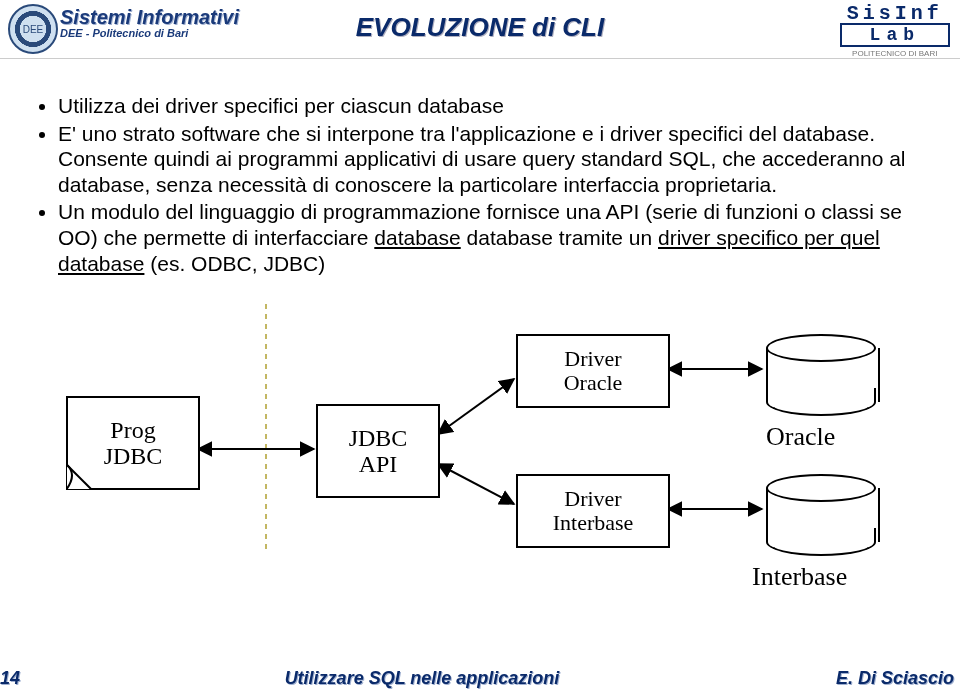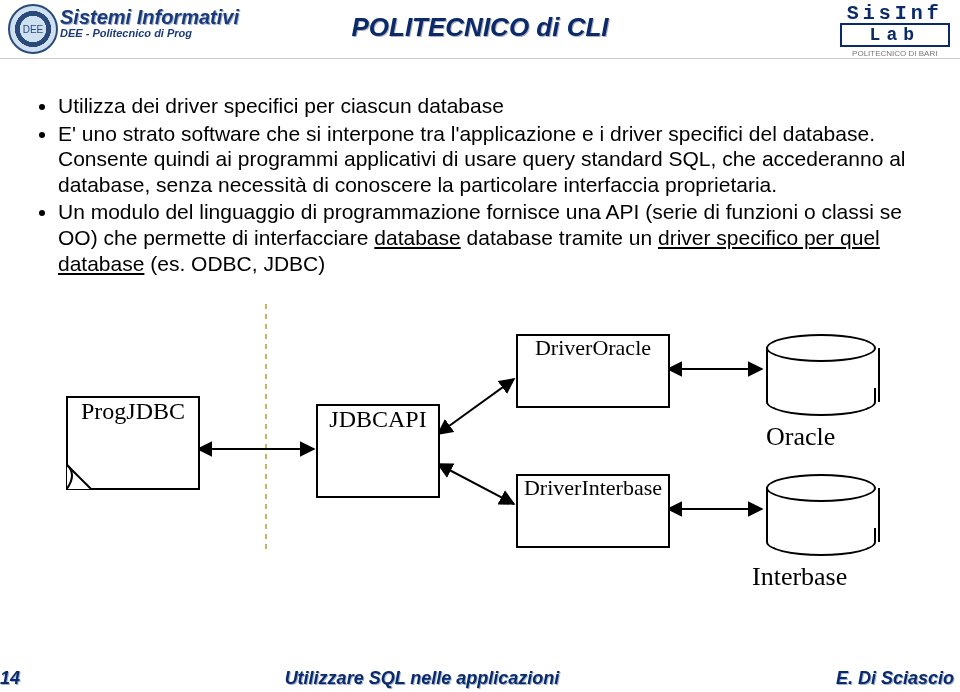--- a/index.html
+++ b/index.html
@@ -111,21 +111,21 @@
     margin-top: 28px;
   }
   .box {
     position: absolute;
     border: 2px solid #000;
     background: #fff;
     font-size: 24px;
     font-family: "Times New Roman", Times, serif;
     text-align: center;
     display: flex;
-    flex-direction: row;
+    flex-direction: column;
     justify-content: center;
     line-height: 1.1;
   }
   .prog-box {
     left: 30px;
     top: 92px;
     width: 130px;
     height: 90px;
   }
   .prog-box::after{
@@ -216,23 +216,23 @@
   .footer .au { width: 200px; text-align: right; padding-right: 6px; }
   .underline { text-decoration: underline; }
 </style>
 </head>
 <body>
 
 <div class="header">
   <div class="logo-left">DEE</div>
   <div class="header-left">
     <div class="title1">Sistemi Informativi</div>
-    <div class="title2">DEE - Politecnico di Prog</div>
+    <div class="title2">DEE - Politecnico di Bari</div>
   </div>
-  <div class="header-center">POLITECNICO di CLI</div>
+  <div class="header-center">EVOLUZIONE di CLI</div>
   <div class="header-right">
     <div class="sisinf">SisInf</div>
     <div class="labbox">Lab</div>
     <div class="polit">POLITECNICO DI BARI</div>
   </div>
 </div>
 
 <div class="content">
   <ul class="bullets">
     <li>Utilizza dei driver specifici per ciascun database</li>

